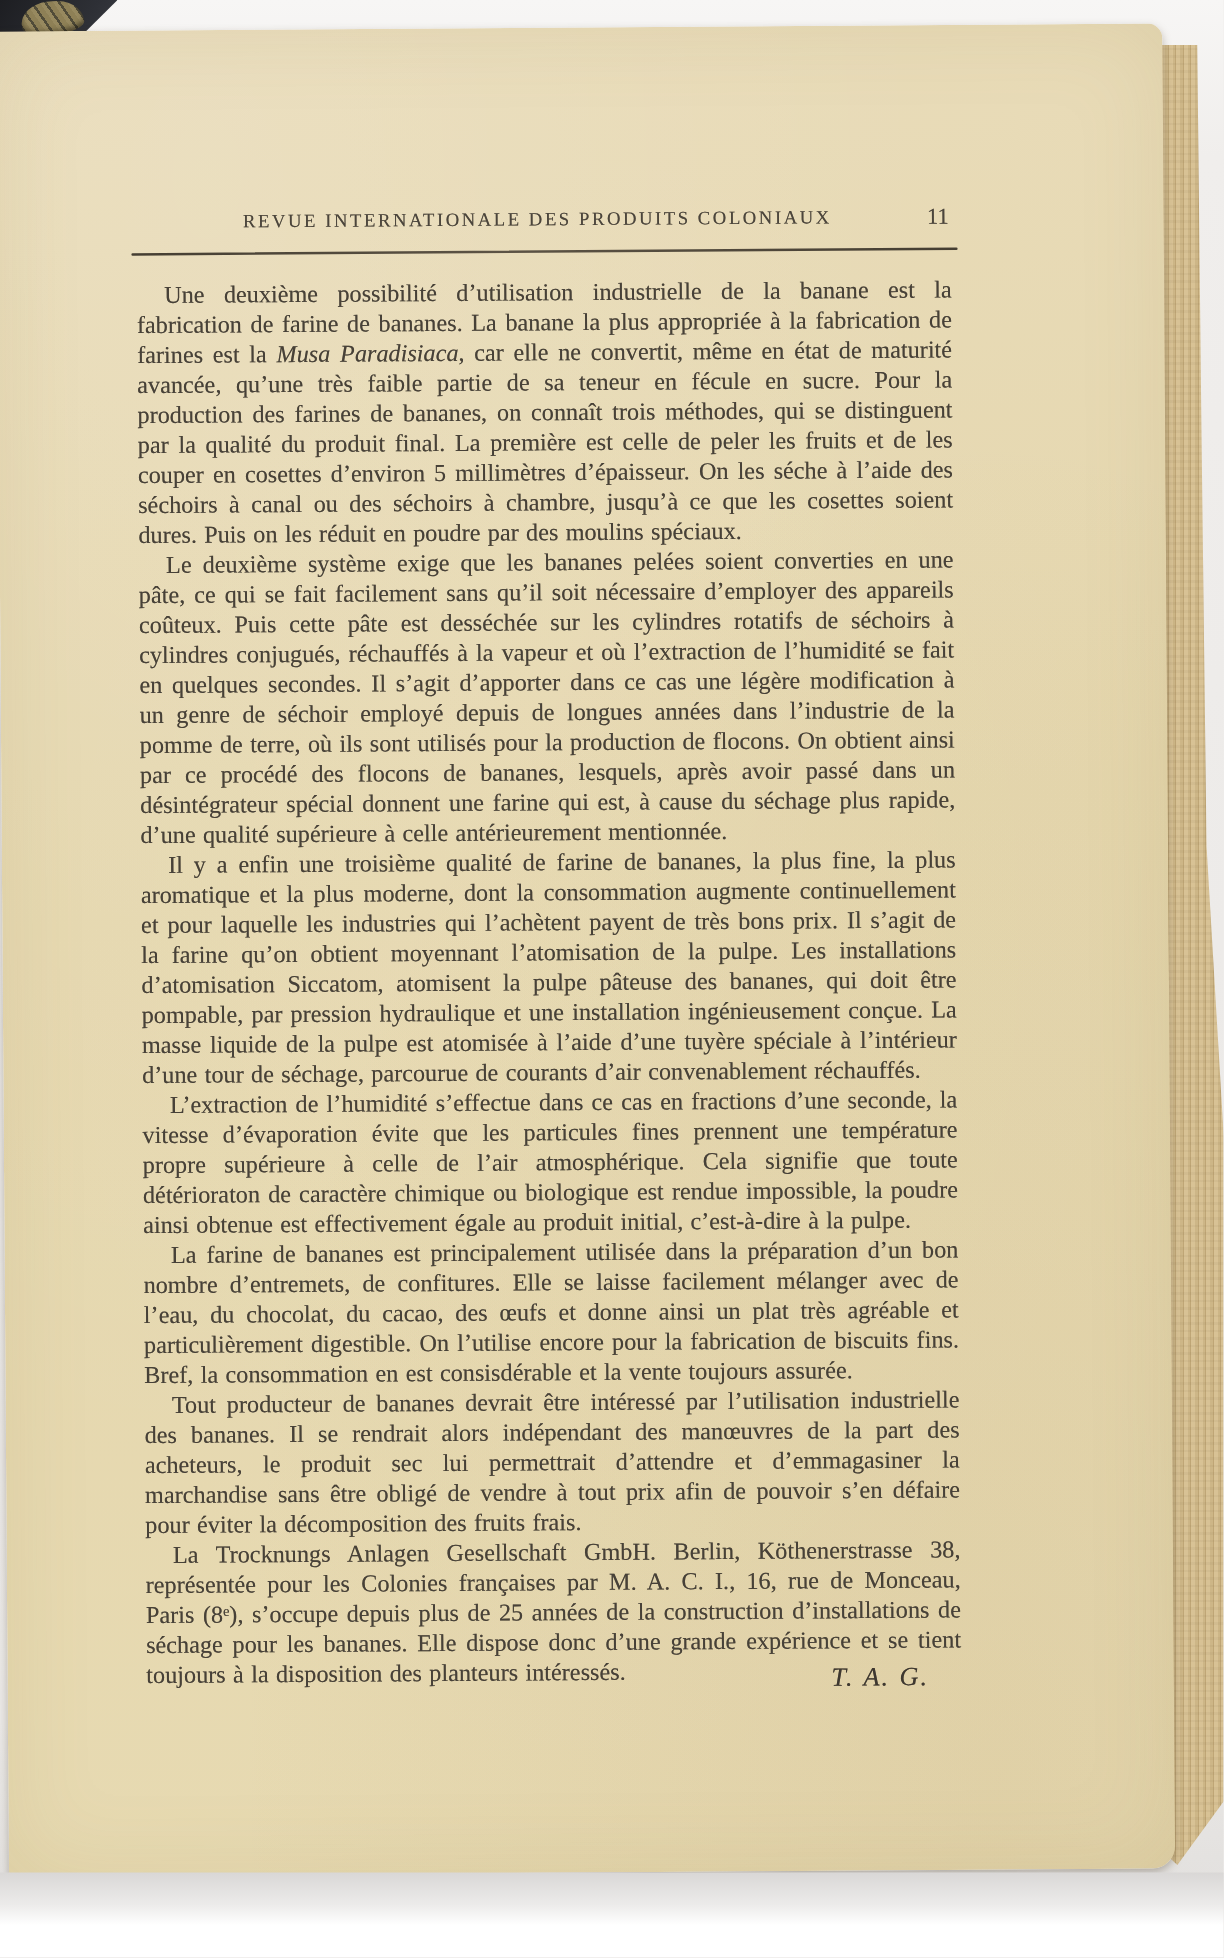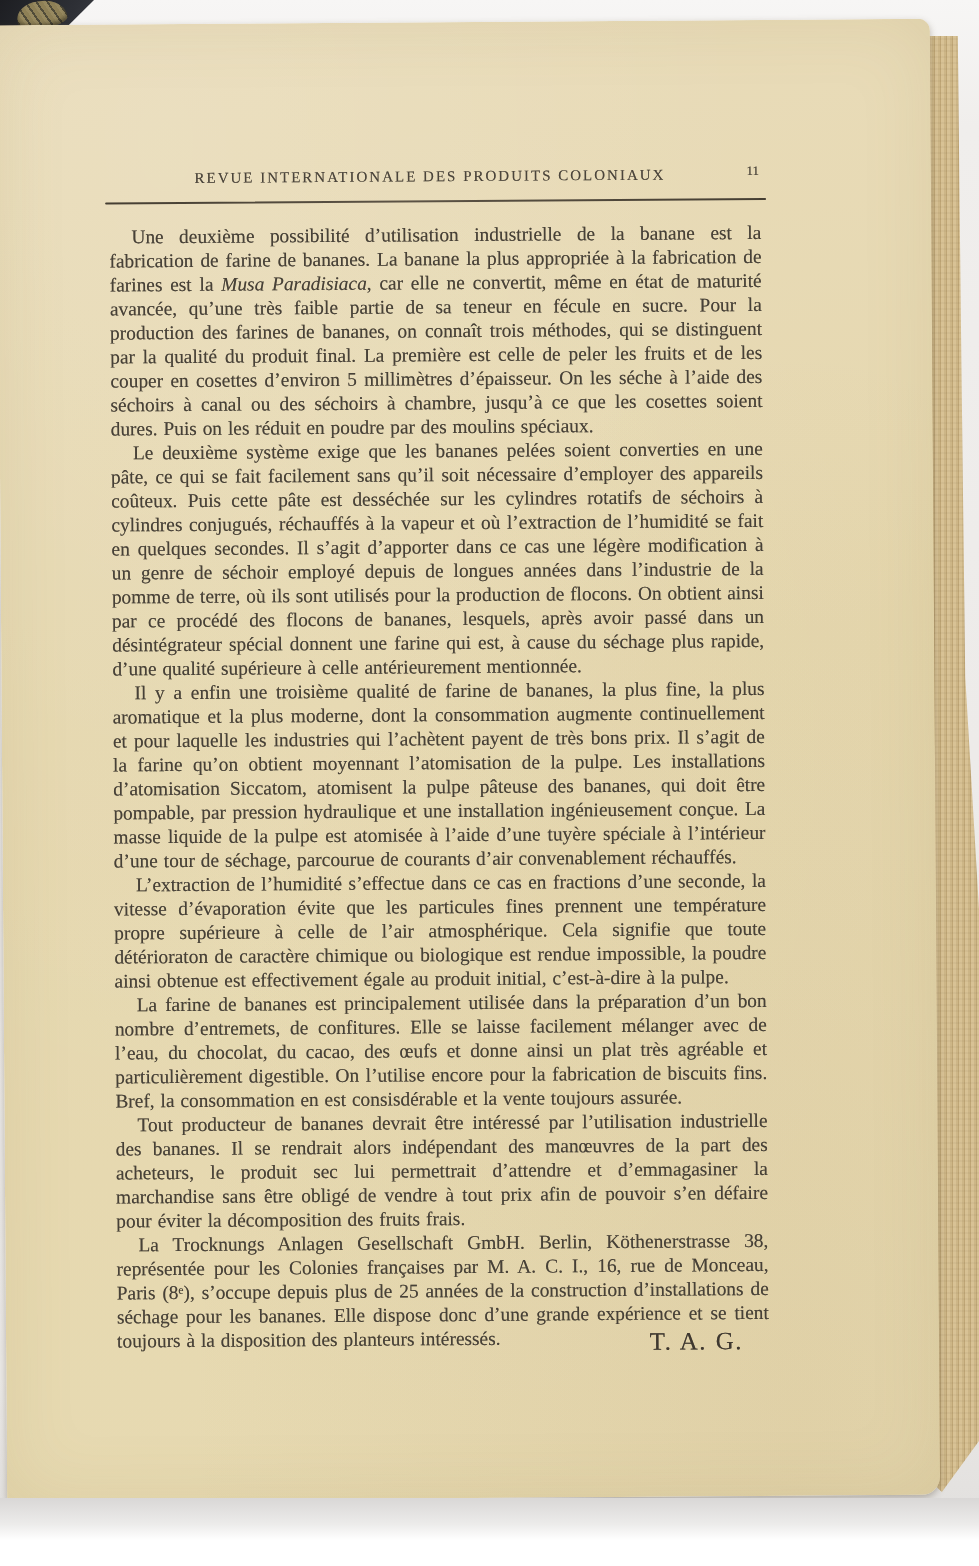--- a/index.html
+++ b/index.html
@@ -50,41 +50,42 @@
     border-radius:3px 12px 18px 4px;
     box-shadow:0 3px 7px rgba(80,70,50,0.35), inset 0 0 70px rgba(150,120,60,0.13);
   }
   .page-header { position:absolute; left:111px; top:146px; width:652px; height:26px; }
   .journal-title {
     position:absolute; left:0; right:10px; text-align:center;
     font-size:15px; letter-spacing:2px; color:#4b453c; white-space:nowrap;
     text-shadow:0 0 0.5px rgba(70,60,45,0.55);
   }
   .page-number {
-    position:absolute; right:2px; top:-3px; font-size:13px; color:#4b453c;
+    position:absolute; right:2px; top:-3px; font-size:18px; color:#4b453c;
     text-shadow:0 0 0.5px rgba(70,60,45,0.55);
   }
   .header-rule {
     position:absolute; left:107px; top:178px; width:661px; height:2px;
     background:linear-gradient(90deg,#453e32,#5c5345 45%,#453e32);
     border-radius:1px;
   }
   .article {
     position:absolute; left:111px; top:201px; width:652px;
     font-size:19.4px; line-height:24px; color:#474138;
     text-align:justify; word-spacing:1px;
     text-shadow:0 0 0.45px rgba(70,60,45,0.55);
   }
   .article p { margin:0; text-indent:22px; }
   .article i { font-style:italic; }
   .last-para { position:relative; }
   .signature {
     position:absolute; right:26px; bottom:-4px;
-    font-size:25px; letter-spacing:1.5px; color:#3e3830; white-space:nowrap;
+    font-size:21px; letter-spacing:1.5px; color:#3e3830; white-space:nowrap;
     text-shadow:0 0 0.5px rgba(60,50,40,0.6);
+    font-style:italic;
   }
   
   .book-mark {
     position:absolute; left:8px; top:1502px; width:26px; height:38px;
     background:linear-gradient(100deg,#24262b,#32353b);
     transform:rotate(6deg); border-radius:2px;
   }
 </style>
 </head>
 <body>

